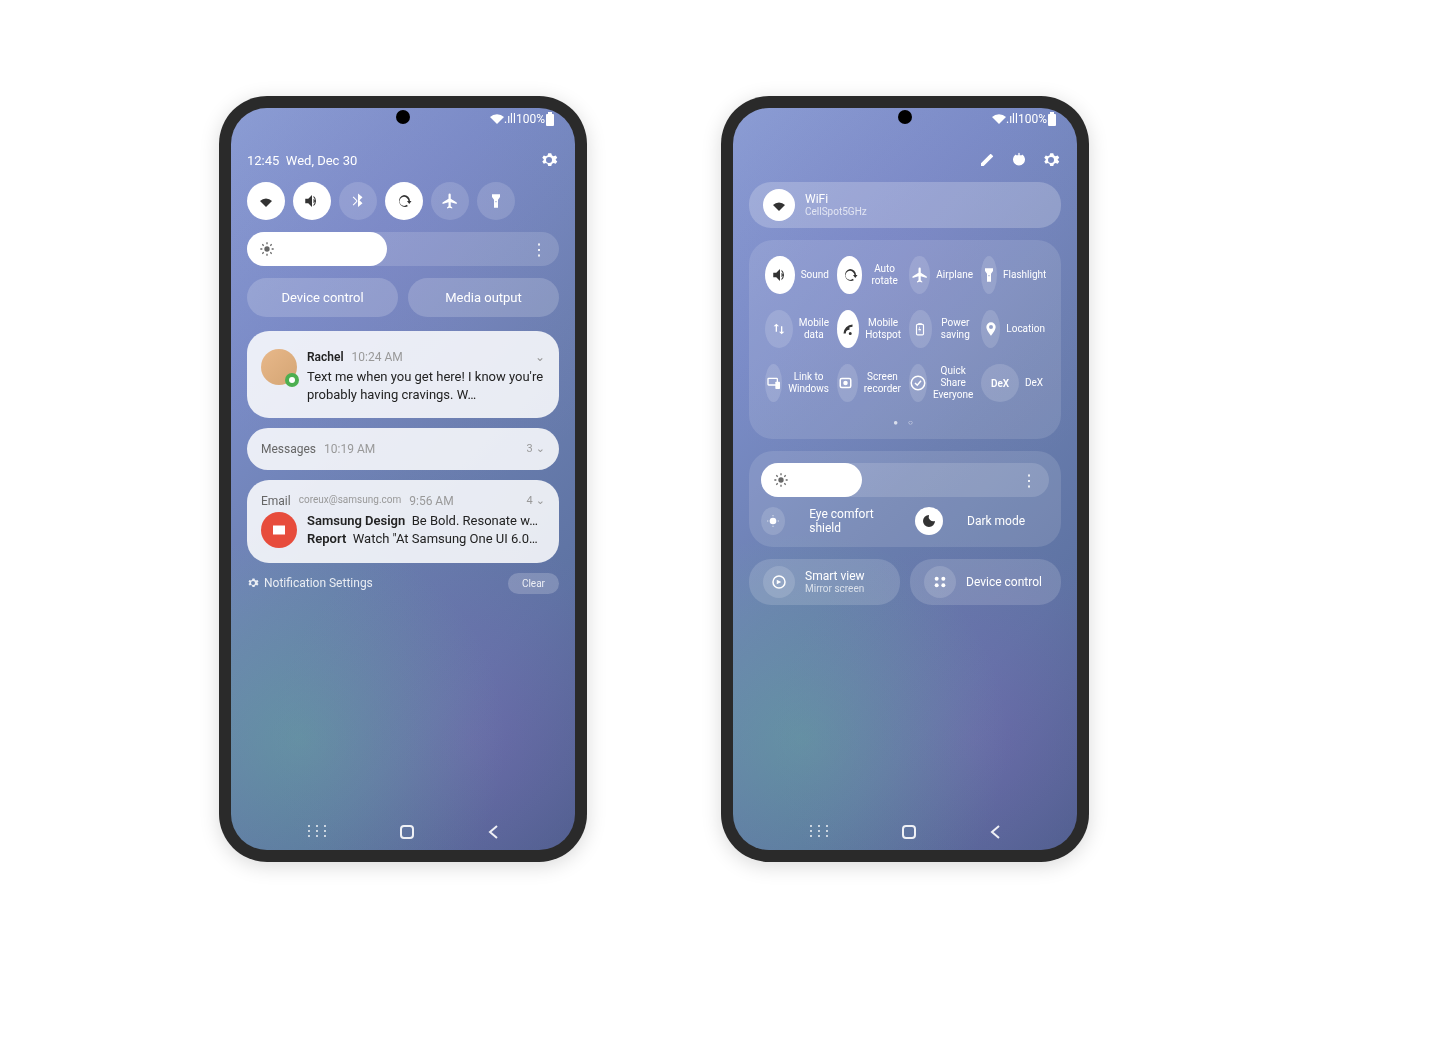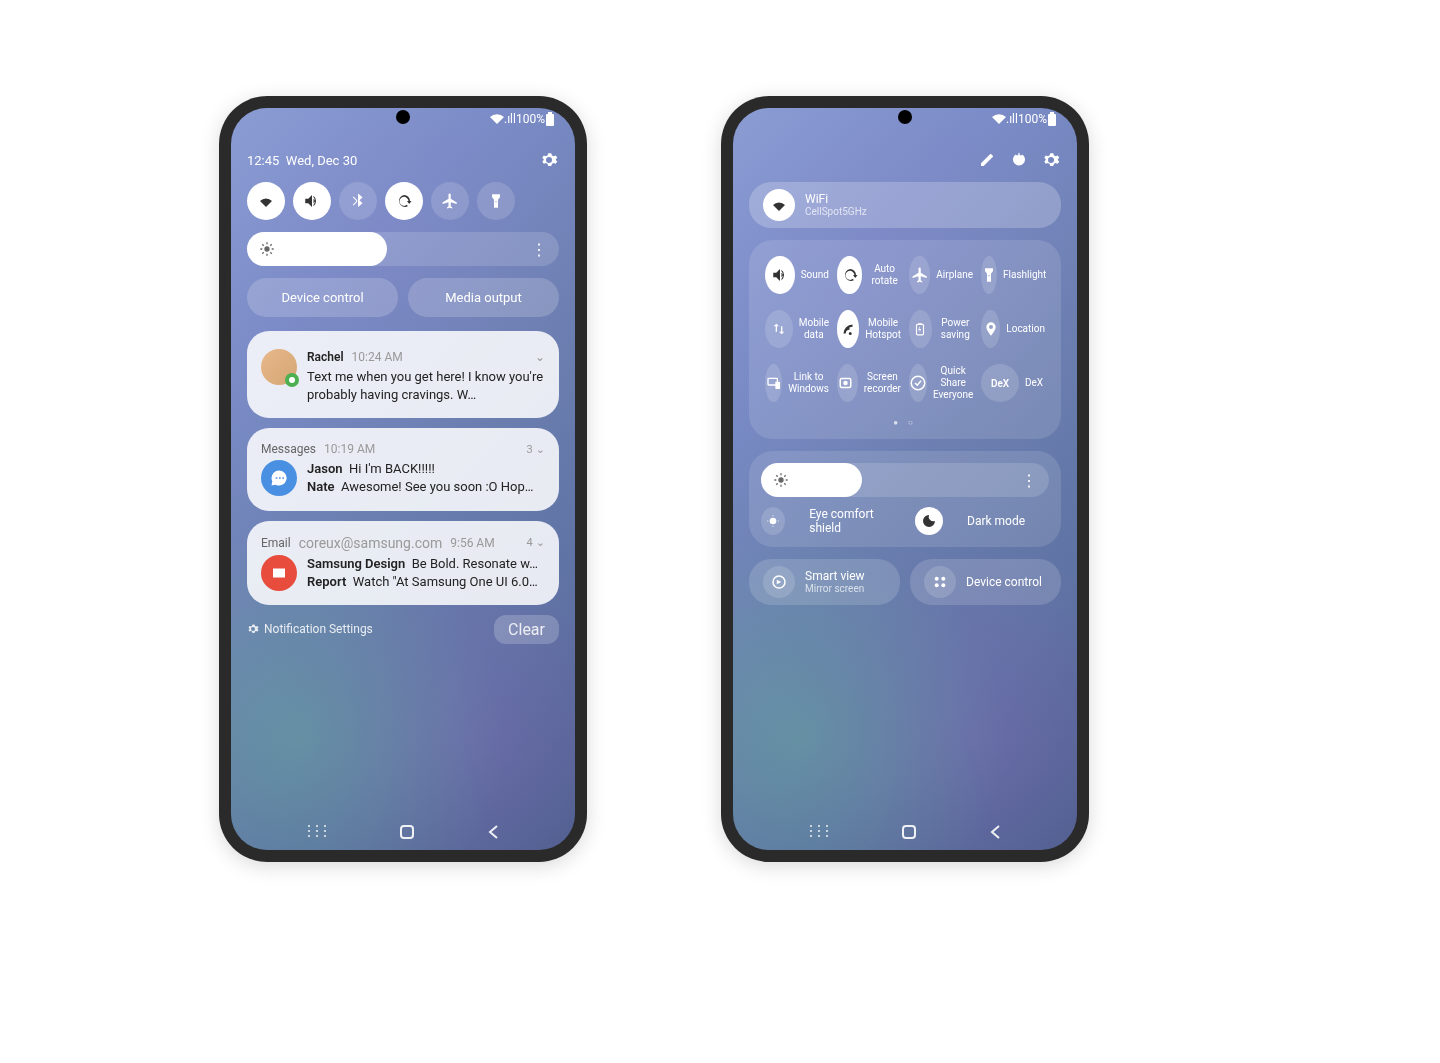--- a/index.html
+++ b/index.html
@@ -20,34 +20,34 @@
 .qs-circle { width: 38px; height: 38px; border-radius: 50%; display: flex; align-items: center; justify-content: center; cursor: pointer; }
 .qs-circle.active { background: #fff; color: #333; }
 .qs-circle.inactive { background: rgba(255,255,255,0.15); color: #fff; }
 .brightness-bar { background: rgba(255,255,255,0.15); border-radius: 20px; height: 34px; display: flex; align-items: center; position: relative; margin-bottom: 12px; }
 .brightness-fill { position: absolute; left: 0; top: 0; bottom: 0; width: 45%; background: #fff; border-radius: 20px; }
 .brightness-icon { position: relative; z-index: 2; margin-left: 12px; color: #666; }
 .brightness-dots { position: absolute; right: 12px; color: #fff; }
 .pill-row { display: flex; gap: 10px; margin-bottom: 14px; }
 .pill { flex: 1; background: rgba(255,255,255,0.18); border-radius: 22px; padding: 12px; text-align: center; font-size: 13px; cursor: pointer; }
 .notif-card { background: rgba(255,255,255,0.85); border-radius: 22px; padding: 14px; margin-bottom: 10px; color: #222; }
-.notif-header { display: flex; align-items: center; gap: 8px; font-size: 12px; }
+.notif-header { display: flex; align-items: flex-start; gap: 8px; font-size: 12px; }
 .notif-header .app-name { color: #666; }
 .notif-header .time { color: #999; }
 .notif-header .expand { margin-left: auto; color: #999; }
 .notif-body { display: flex; gap: 10px; margin-top: 4px; }
 .avatar { width: 36px; height: 36px; border-radius: 50%; flex-shrink: 0; background: #ddd; position: relative; }
 .avatar.rachel { background: linear-gradient(135deg, #e8b88a, #d4a574); }
 .avatar.messages { background: #4a90e2; display: flex; align-items: center; justify-content: center; color: #fff; font-size: 18px; }
 .avatar.email { background: #e74c3c; display: flex; align-items: center; justify-content: center; color: #fff; }
 .notif-text { flex: 1; font-size: 13px; line-height: 1.4; min-width: 0; }
 .notif-text .sender { font-weight: 600; }
 .notif-text p { white-space: nowrap; overflow: hidden; text-overflow: ellipsis; }
 .notif-footer { display: flex; align-items: center; justify-content: space-between; margin-top: 4px; font-size: 12px; color: rgba(255,255,255,0.85); }
-.clear-btn { background: rgba(255,255,255,0.2); padding: 5px 14px; border-radius: 12px; font-size: 16px; cursor: pointer; }
+.clear-btn { background: rgba(255,255,255,0.2); padding: 5px 14px; border-radius: 12px; font-size: 10px; cursor: pointer; }
 .nav-bar { position: absolute; bottom: 10px; left: 0; right: 0; display: flex; justify-content: space-around; padding: 0 40px; }
 .nav-btn { color: #fff; cursor: pointer; opacity: 0.9; }
 
 .tile-row { display: flex; gap: 10px; margin-bottom: 12px; }
 .wide-tile { flex: 1; background: rgba(255,255,255,0.15); border-radius: 22px; padding: 7px 14px; display: flex; align-items: center; gap: 10px; cursor: pointer; }
 .wide-tile.active { background: rgba(255,255,255,0.22); }
 .wide-tile .tile-icon { width: 32px; height: 32px; border-radius: 50%; display: flex; align-items: center; justify-content: center; flex-shrink: 0; }
 .wide-tile.active .tile-icon { background: #fff; color: #333; }
 .wide-tile:not(.active) .tile-icon { background: rgba(255,255,255,0.15); }
 .wide-tile .tile-text { font-size: 12px; line-height: 1.2; }
@@ -165,37 +165,26 @@
           </div>
         </div>
       </div>
 
       <div class="notif-card">
         <div class="notif-header">
           <span class="app-name">Messages</span>
           <span class="time">10:19 AM</span>
           <span class="count-badge"><span>3</span> ⌄</span>
         </div>
-        <div class="notif-body">
-          <div class="avatar messages">
-            <svg width="20" height="20" viewBox="0 0 24 24">
-                <path fill="#fff" d="M12 3a9 9 0 00-9 9c0 1.5.4 3 1 4l-1 5 5-1a9 9 0 104-17zm-4 8h2v2H8v-2zm4 0h2v2h-2v-2zm4 0h2v2h-2v-2z"></path>
-              </svg>
-          </div>
-          <div class="notif-text">
-            <p><span class="sender">Jason</span>&nbsp;&nbsp;<span>Hi I'm BACK!!!!!</span></p>
-            <p><span class="sender">Nate</span>&nbsp;&nbsp;<span>Awesome! See you soon :O Hop…</span></p>
-          </div>
-        </div>
       </div>
 
       <div class="notif-card">
         <div class="notif-header">
           <span class="app-name">Email</span>
-          <span class="time" style="font-size:14px">coreux@samsung.com</span>
+          <span class="time" style="font-size:10px">coreux@samsung.com</span>
           <span class="time">9:56 AM</span>
           <span class="count-badge"><span>4</span> ⌄</span>
         </div>
         <div class="notif-body">
           <div class="avatar email">
             <svg width="18" height="18" viewBox="0 0 24 24">
                 <path fill="#fff" d="M4 6h16v12H4V6zm0 2l8 5 8-5v2l-8 5-8-5V8z"></path>
               </svg>
           </div>
           <div class="notif-text">

